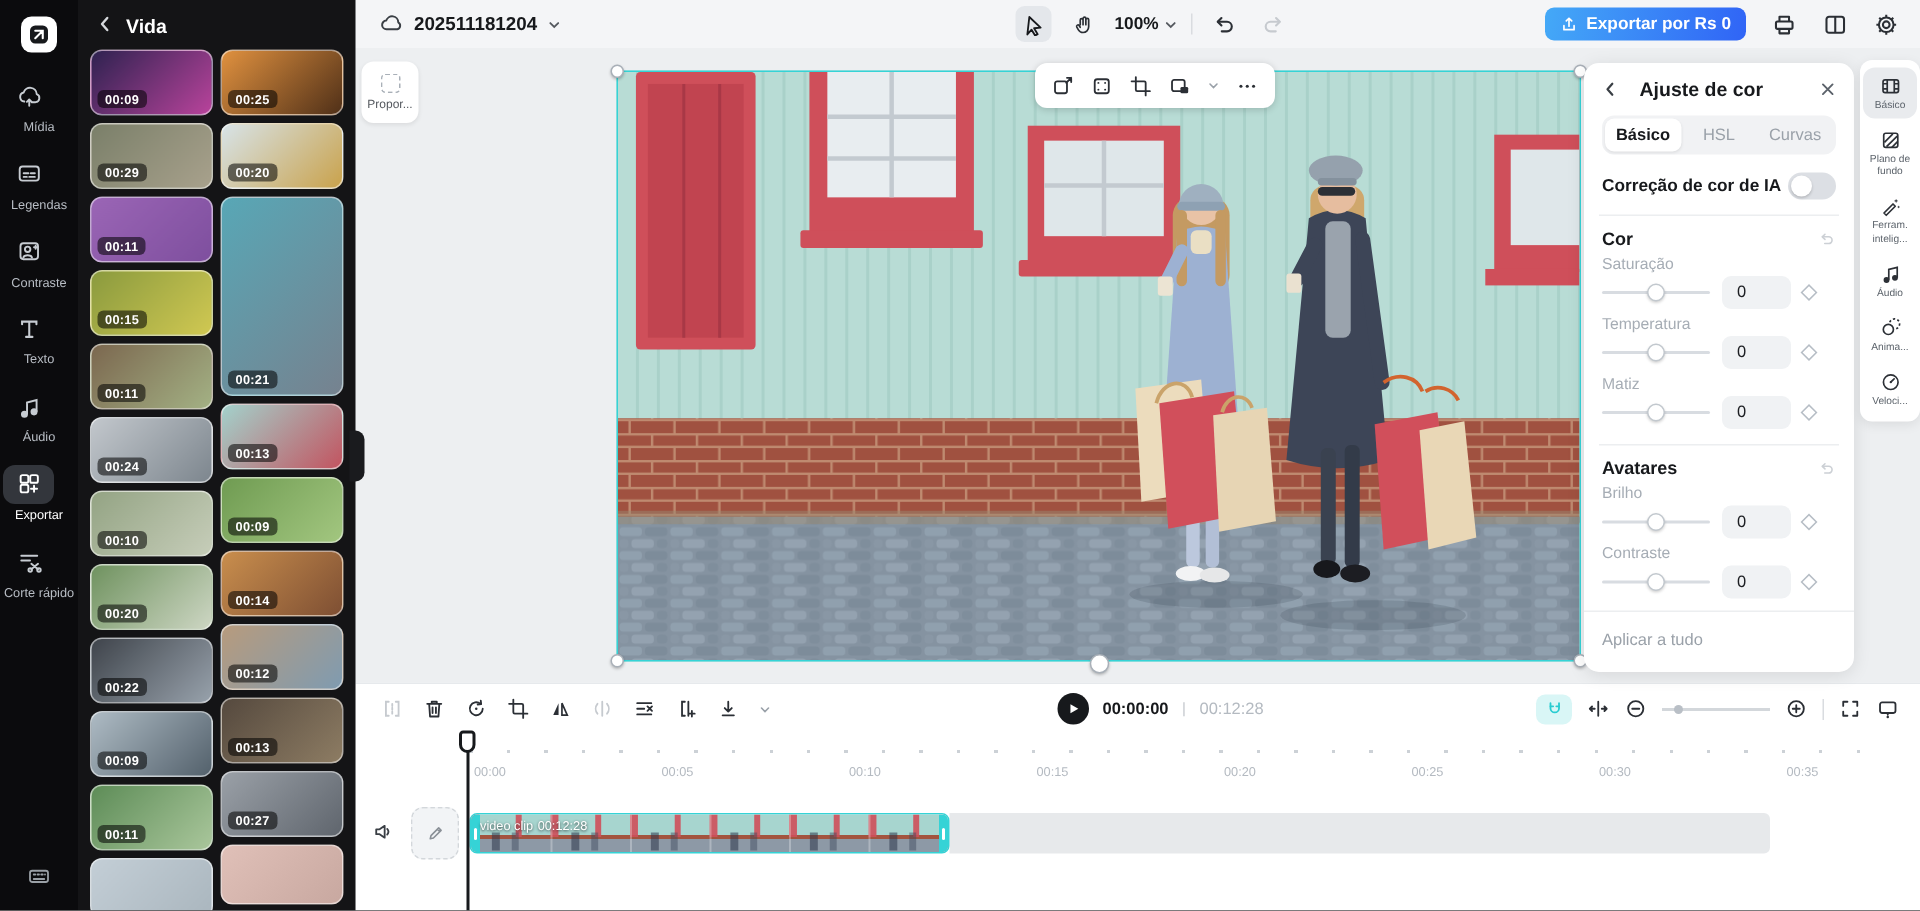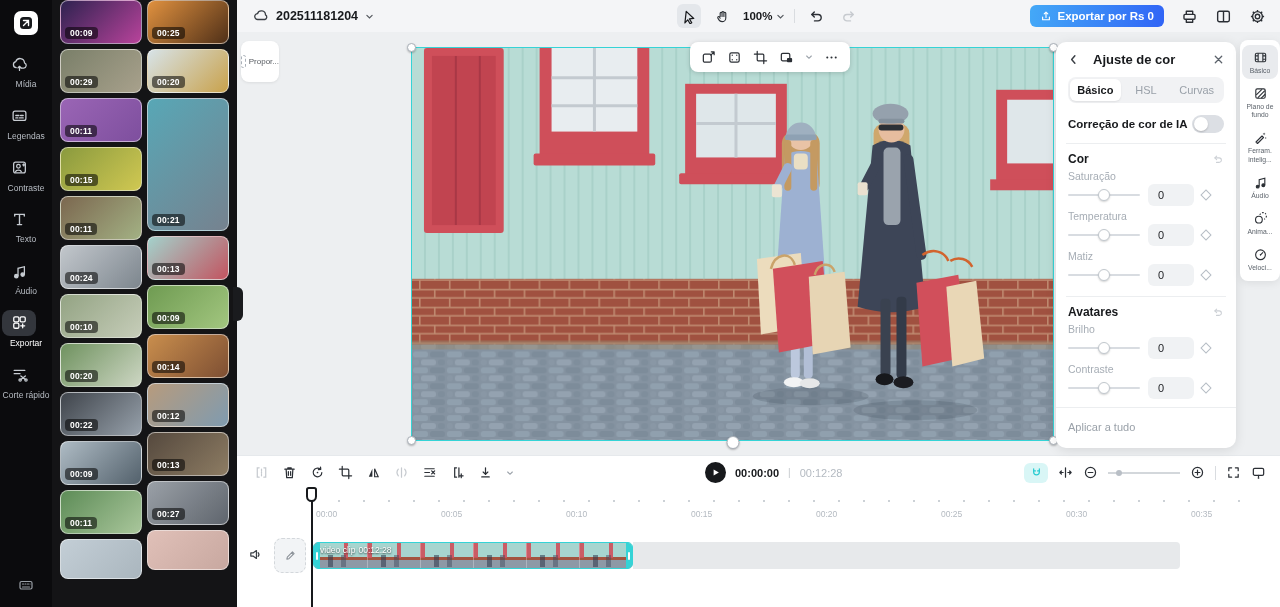--- a/index.html
+++ b/index.html
@@ -45,21 +45,21 @@
   .vdiv{width:1px;height:14px;background:#d9dcе0;background:#d9dce0;}
   .disabled{color:#c6cacf !important;}
   .topbar-right{margin-left:auto;display:flex;align-items:center;gap:17px;padding-right:14px;}
   .export-btn{height:22px;border-radius:6px;display:flex;align-items:center;gap:6px;padding:0 10px;
               background:linear-gradient(100deg,#44a9f7,#3064f6);color:#fff;font-size:11.5px;font-weight:bold;cursor:pointer;border:none;}
   .tb-ic{color:#2b2f35;cursor:pointer;display:flex;}
 
   
   .preview{position:absolute;left:0;top:32px;width:100%;height:423px;background:#edeff1;}
   .aspect-card{position:absolute;left:4px;top:9px;width:38px;height:41px;background:#fff;border-radius:8px;
-               box-shadow:0 1px 3px rgba(0,0,0,.08);display:flex;flex-direction:row;align-items:center;
+               box-shadow:0 1px 3px rgba(0,0,0,.08);display:flex;flex-direction:column;align-items:center;
                justify-content:center;gap:3px;cursor:pointer;}
   .dash-sq{width:13px;height:13px;border:1.4px dashed #a9b0b8;border-radius:3px;}
   .aspect-lb{font-size:8px;color:#55595f;}
   .canvas{position:absolute;left:174px;top:15px;width:643px;height:394px;border:1.5px solid #35d3d6;cursor:pointer;background:#b8dcd5;}
   .canvas svg{display:block;width:100%;height:100%;}
   .chandle{position:absolute;width:9px;height:9px;border-radius:50%;background:#fff;border:1px solid #a9b0b8;
            box-shadow:0 1px 2px rgba(0,0,0,.25);z-index:5;}
   .rot-handle{position:absolute;left:50%;bottom:-9px;transform:translateX(-50%);width:13px;height:13px;border-radius:50%;
               background:#fff;border:1px solid #a9b0b8;box-shadow:0 1px 2px rgba(0,0,0,.25);z-index:5;}
   .float-pill{position:absolute;left:453px;top:10px;height:30px;background:#fff;border-radius:8px;
@@ -236,20 +236,28 @@
       </div>
     <div class="rail-bottom">
       <svg width="16" height="16" viewBox="0 0 16 16" fill="none" stroke="currentColor" stroke-width="1.2">
           <rect x="2" y="4.5" width="12" height="7.5" rx="1.5"></rect>
           <path d="M4.5 7h1M7 7h1M9.5 7h1M12 7h0M4.5 10h7" stroke-linecap="round"></path>
         </svg>
     </div>
   </div>
 
   <div class="media-panel">
+    <div class="mp-head">
+      <span class="mp-back">
+        <svg width="12" height="12" viewBox="0 0 12 12" fill="none" stroke="#d6d9dd" stroke-width="1.6">
+            <path d="M7.5 2 4 6l3.5 4" stroke-linecap="round" stroke-linejoin="round"></path>
+          </svg>
+      </span>
+      <span class="mp-title">Vida</span>
+    </div>
     <div class="mp-grid">
       <div class="mp-col" id="mp-col-0">
           <div class="thumb" style="height: 44px; background: linear-gradient(135deg, rgb(46, 34, 80), rgb(184, 67, 155));">
             <span class="badge">00:09</span>
           </div>
           <div class="thumb" style="height: 44px; background: linear-gradient(135deg, rgb(122, 127, 105), rgb(168, 161, 140));">
             <span class="badge">00:29</span>
           </div>
           <div class="thumb" style="height: 44px; background: linear-gradient(135deg, rgb(154, 101, 181), rgb(126, 79, 158));">
             <span class="badge">00:11</span>

